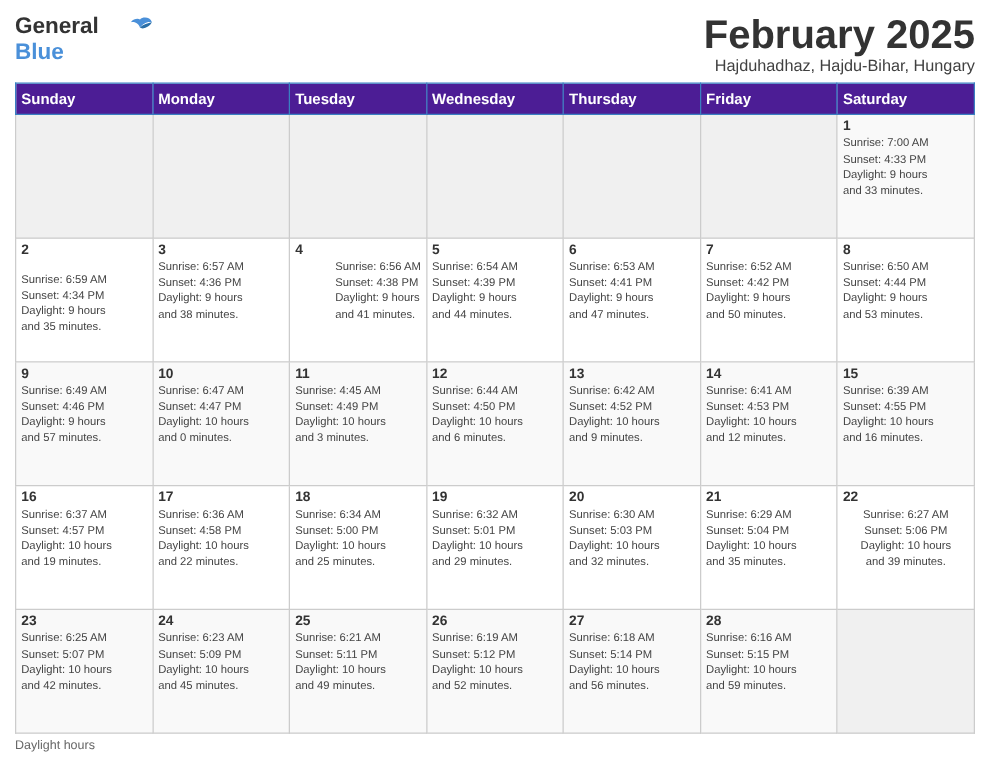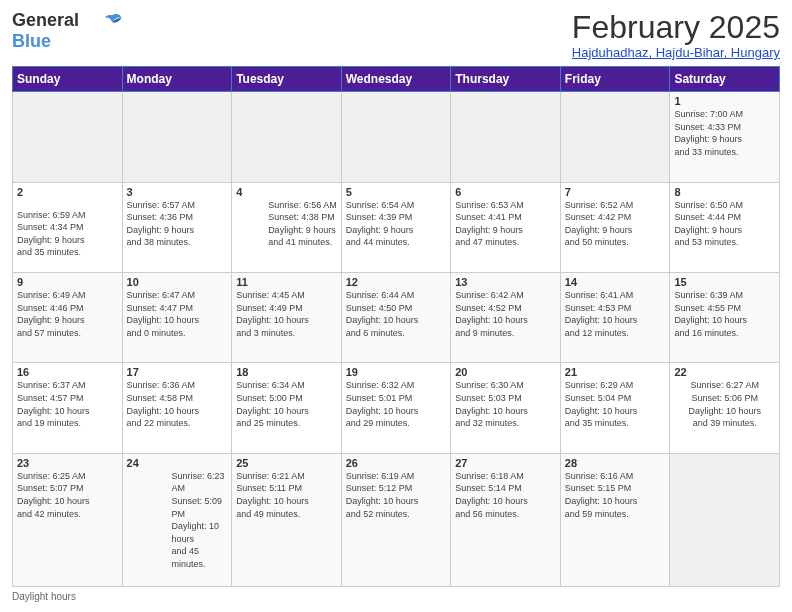--- a/index.html
+++ b/index.html
@@ -38,29 +38,28 @@
     .logo-icon {
       width: 22px;
       height: 22px;
       margin-left: 2px;
     }
     .title-area {
       text-align: right;
     }
     .calendar-title {
       font-size: 32px;
-      font-weight: normal;
+      font-weight: bold;
       color: #333;
       line-height: 1.1;
       text-align: center;
     }
     .calendar-subtitle {
       font-size: 13px;
-      color: #1d4ed8;
-      text-decoration: underline;
+      color: #404040;
     }
     .calendar-table {
       width: 100%;
       border-collapse: collapse;
       flex: 1;
       table-layout: fixed;
     }
     .calendar-table thead th {
       background-color: #4c1d95;
       color: #fff;
@@ -316,21 +315,21 @@
         <tr>
           <td>
             <span class="day-number">23</span>
             <div class="day-info" style="white-space: pre-line;">Sunrise: 6:25 AM
 Sunset: 5:07 PM
 Daylight: 10 hours
 and 42 minutes.</div>
           </td>
           <td>
             <span class="day-number">24</span>
-            <div class="day-info" style="white-space: pre-line; margin-left: 45px;">Sunrise: 6:23 AM
+            <div class="day-info" style="white-space: pre-line;">Sunrise: 6:23 AM
 Sunset: 5:09 PM
 Daylight: 10 hours
 and 45 minutes.</div>
           </td>
           <td>
             <span class="day-number">25</span>
             <div class="day-info" style="white-space: pre-line;">Sunrise: 6:21 AM
 Sunset: 5:11 PM
 Daylight: 10 hours
 and 49 minutes.</div>

